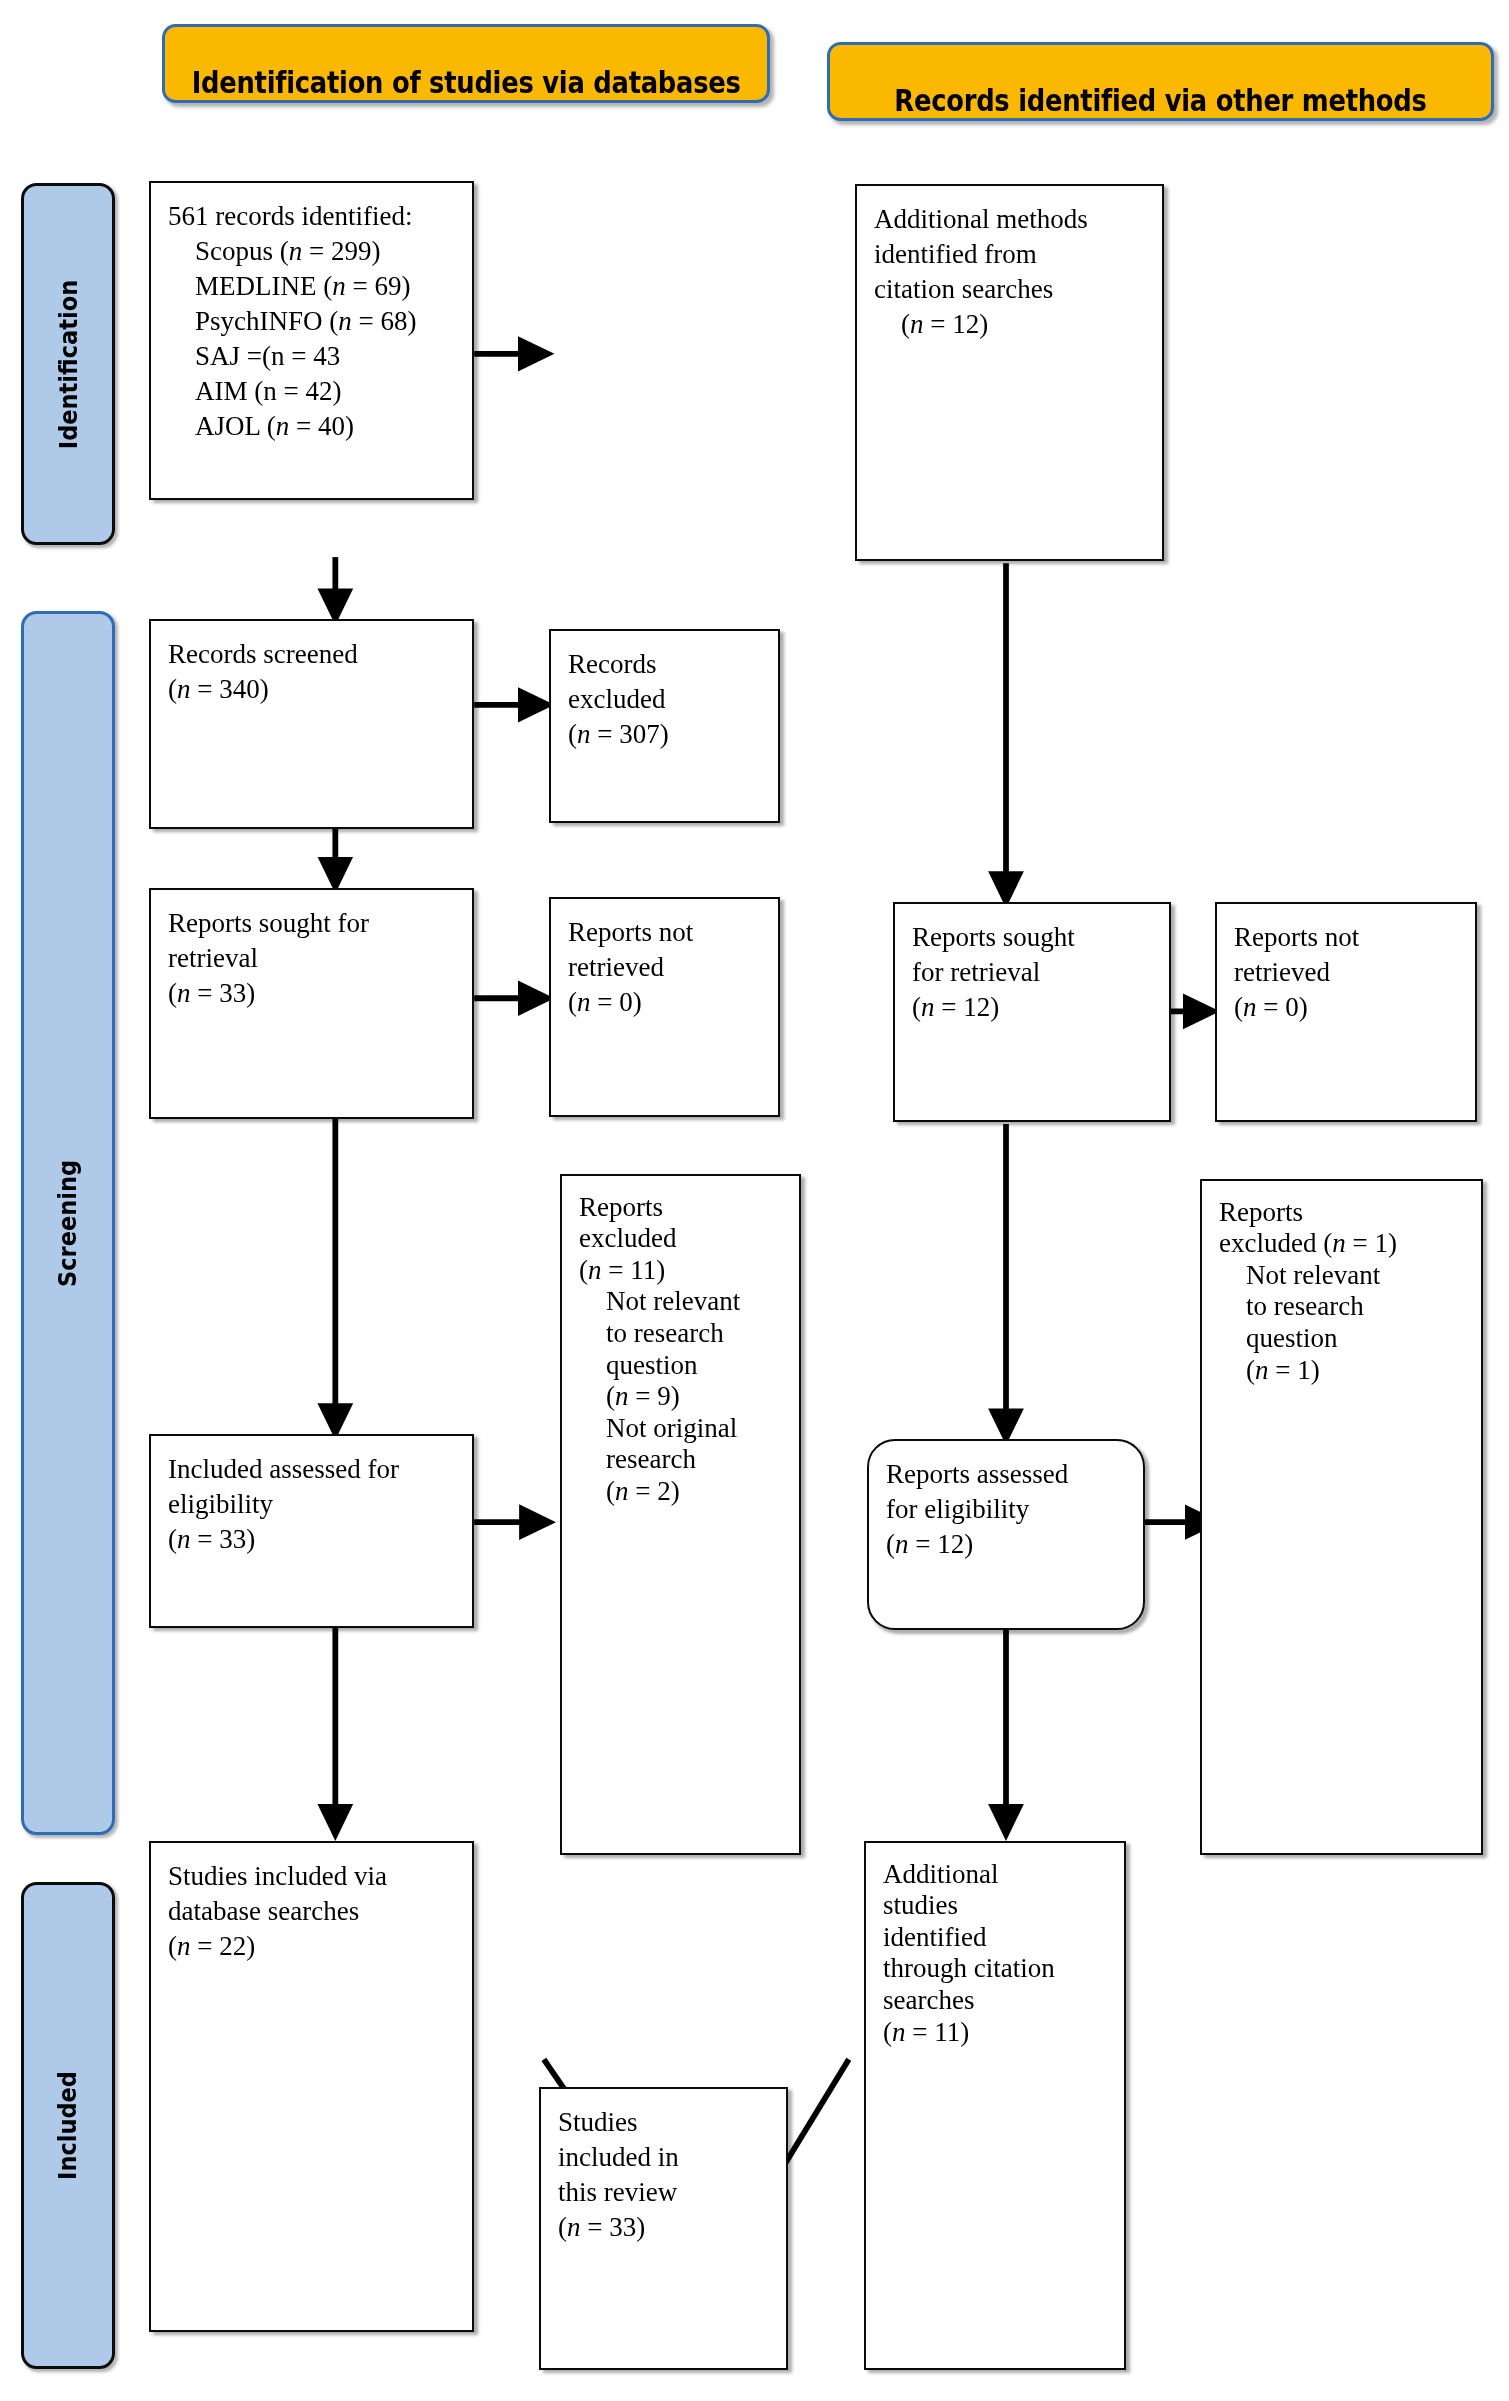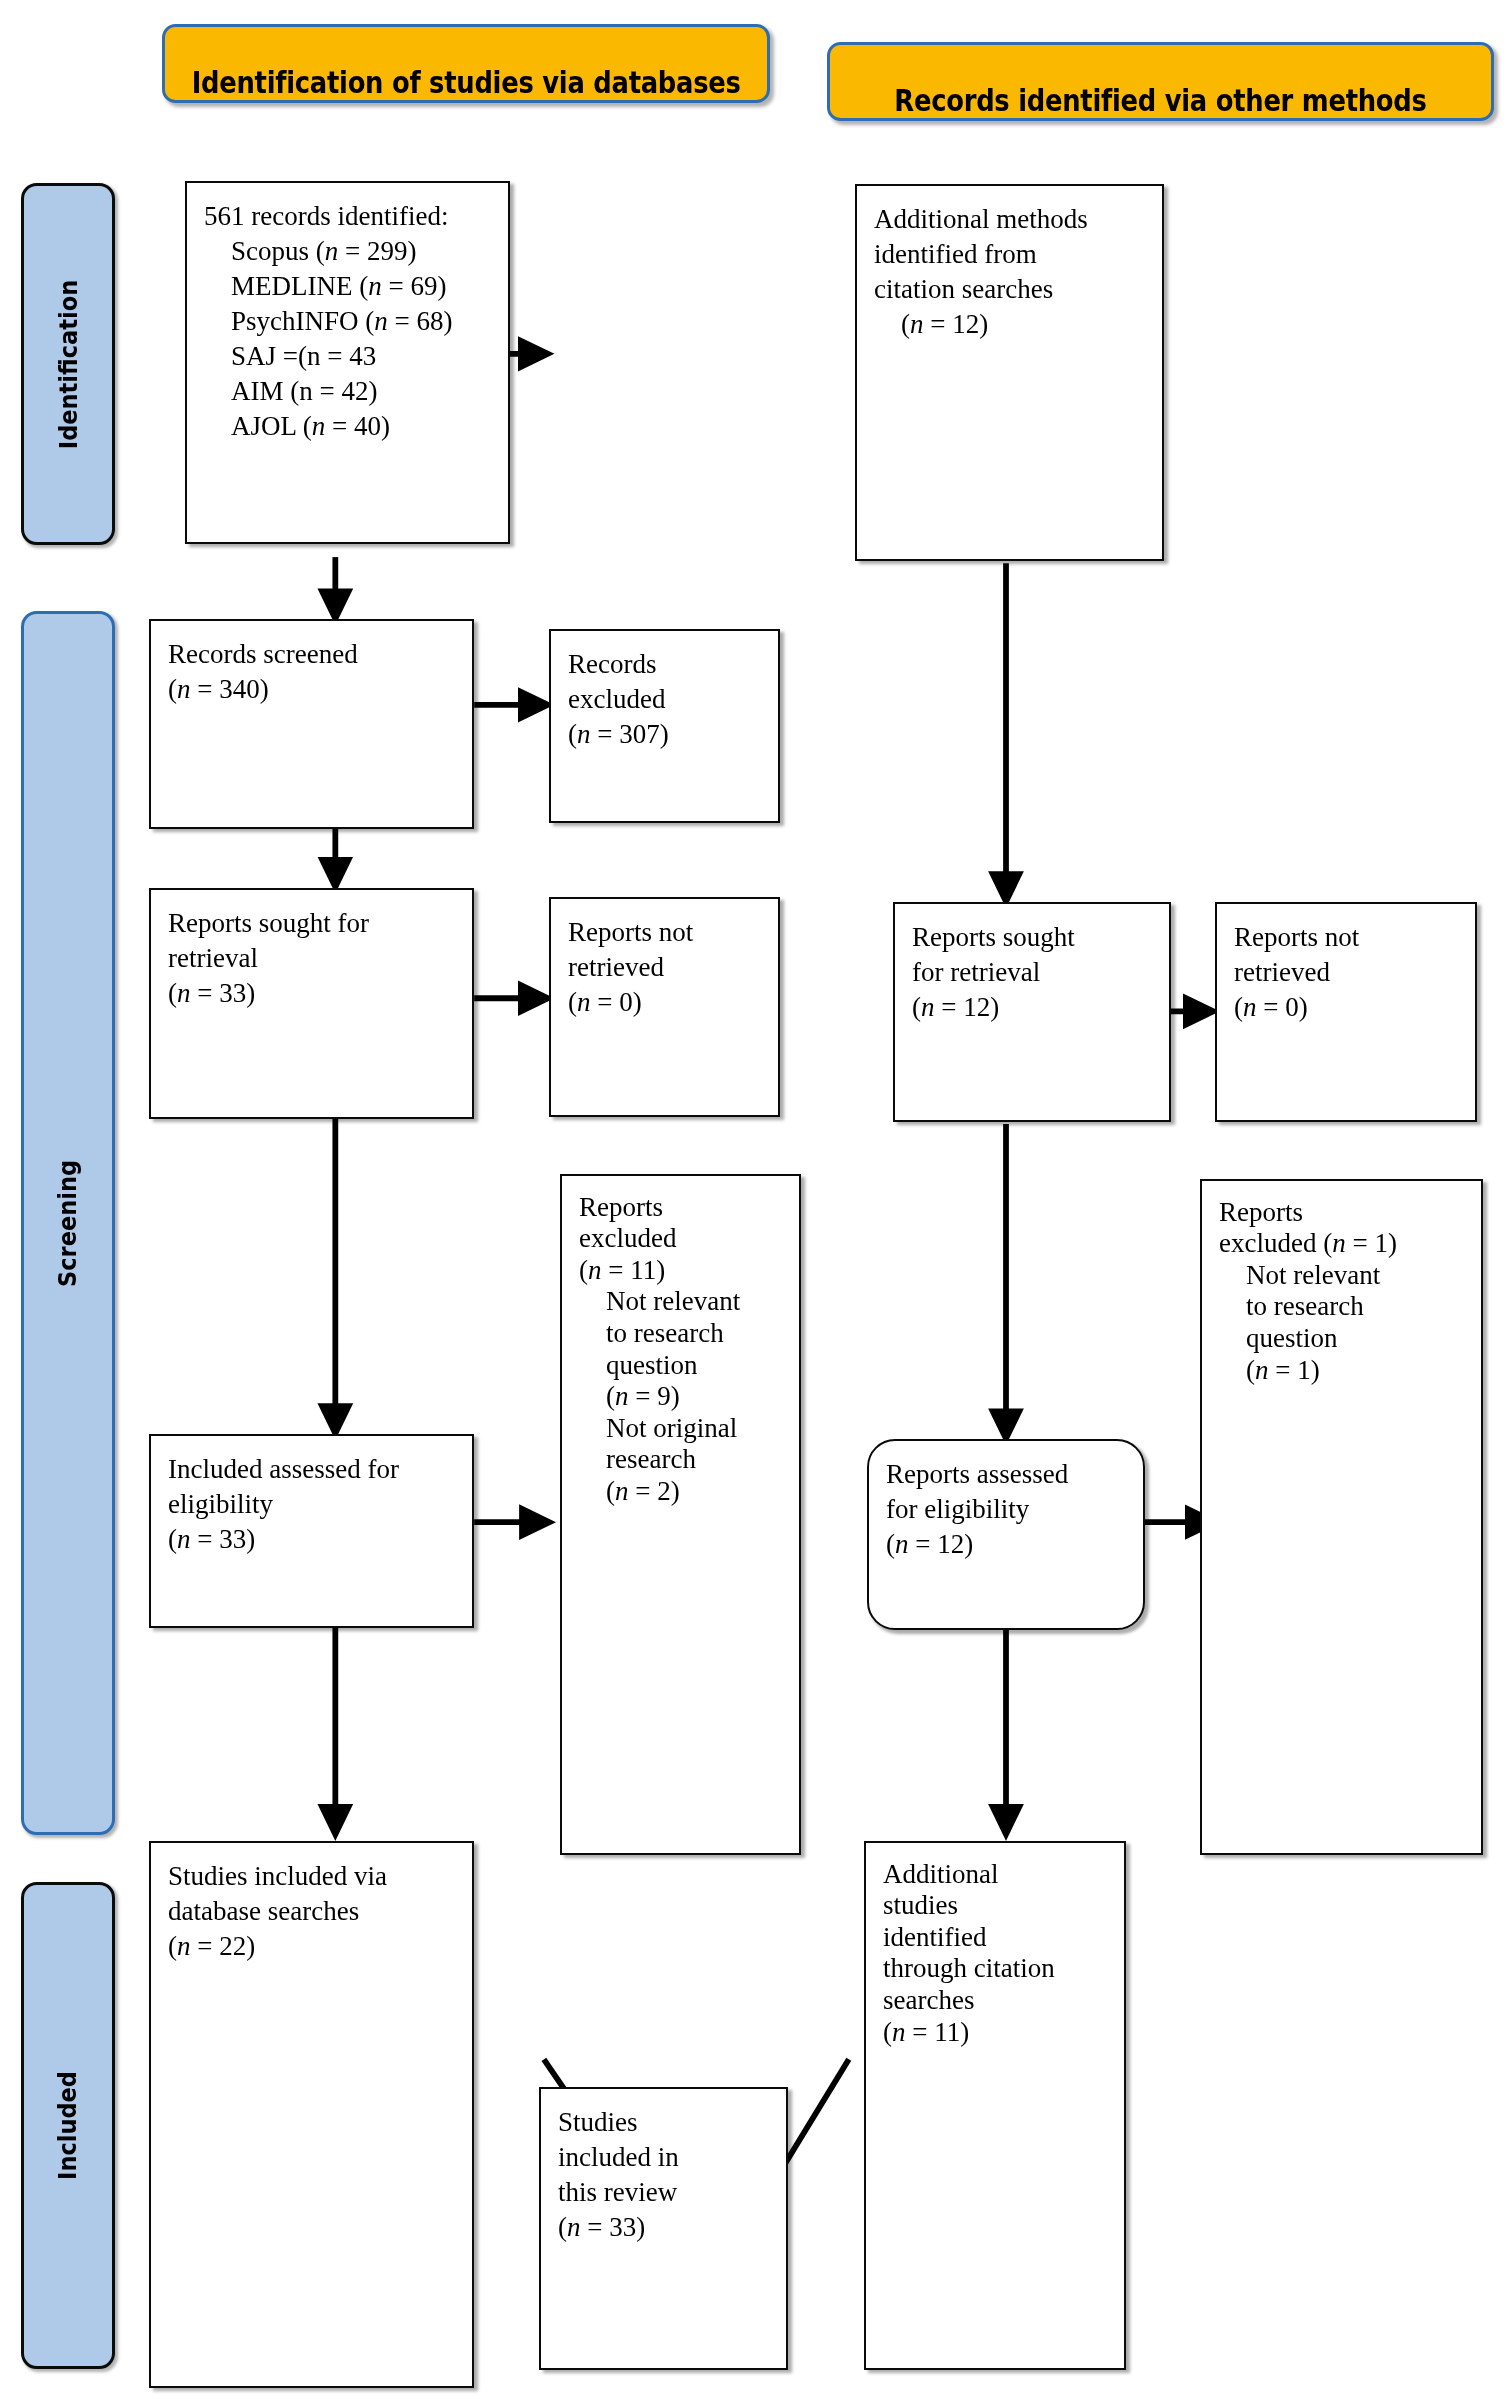--- a/index.html
+++ b/index.html
@@ -148,21 +148,21 @@
   </div>
 
   <div class="stagebar blue" style="left:21px; top:611px; width:94px; height:1224px;">
     <span class="stagebar-text">Screening</span>
   </div>
 
   <div class="stagebar dark" style="left:21px; top:1882px; width:94px; height:487px;">
     <span class="stagebar-text">Included</span>
   </div>
 
-  <div class="fbox" style="left:149px; top:181px; width:325px; height:363px;margin-left:36px;">
+  <div class="fbox" style="left:149px; top:181px; width:325px; height:319px;">
     <div class="inner">
         <div class="line">561 records identified:</div>
         <div class="line ind1">Scopus (<i class="ital">n</i> = 299)</div>
         <div class="line ind1">MEDLINE (<i class="ital">n</i> = 69)</div>
         <div class="line ind1">PsychINFO (<i class="ital">n</i> = 68)</div>
         <div class="line ind1">SAJ =(n = 43</div>
         <div class="line ind1">AIM (n = 42)</div>
         <div class="line ind1">AJOL (<i class="ital">n</i> = 40)</div>
       </div>
   </div>
@@ -259,21 +259,21 @@
     <div class="inner tight">
         <div class="line">Reports</div>
         <div class="line">excluded (<i class="ital">n</i> = 1)</div>
         <div class="line ind1">Not relevant</div>
         <div class="line ind1">to research</div>
         <div class="line ind1">question</div>
         <div class="line ind1">(<i class="ital">n</i> = 1)</div>
       </div>
   </div>
 
-  <div class="fbox" style="left:149px; top:1841px; width:325px; height:547px;">
+  <div class="fbox" style="left:149px; top:1841px; width:325px; height:491px;">
     <div class="inner">
         <div class="line">Studies included via</div>
         <div class="line">database searches</div>
         <div class="line">(<i class="ital">n</i> = 22)</div>
       </div>
   </div>
 
   <div class="fbox" style="left:864px; top:1841px; width:262px; height:529px;">
     <div class="inner tight">
         <div class="line">Additional</div>

